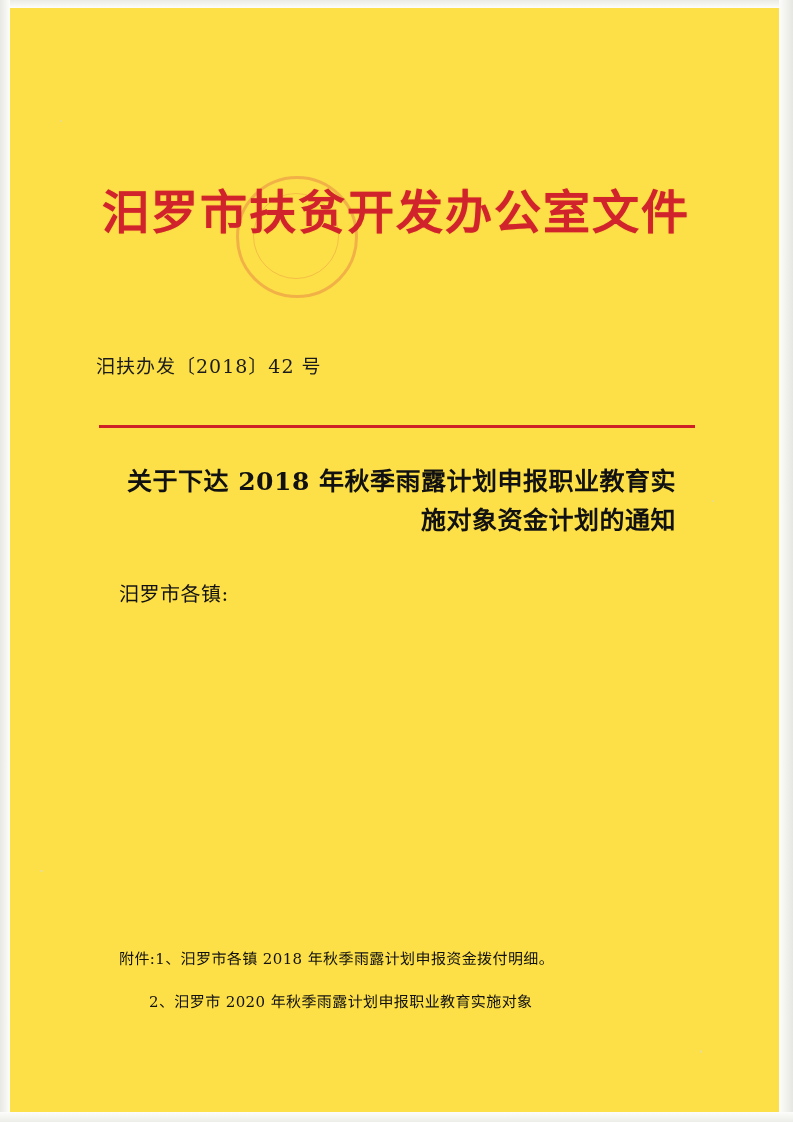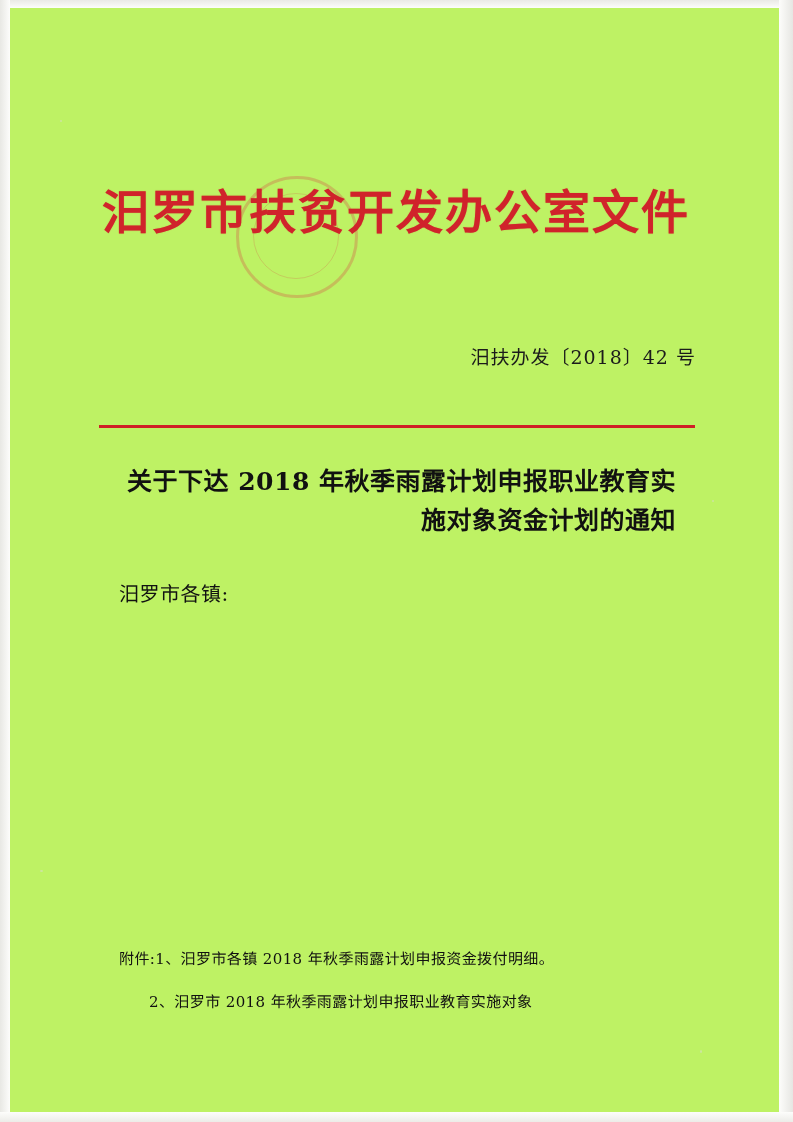--- a/index.html
+++ b/index.html
@@ -13,21 +13,21 @@
     background: #ffffff;
     font-family: "DejaVu Serif", "Liberation Serif", serif;
     overflow: hidden;
   }
 
   
   .page {
     position: relative;
     width: 793px;
     height: 1122px;
-    background: #bef264;
+    background: #fde047;
     box-sizing: border-box;
   }
 
   .paper-edge-left {
     position: absolute;
     left: 0; top: 0;
     width: 10px; height: 1122px;
     background: linear-gradient(to right, #e8e8e4, #fdfdfb);
   }
   .paper-edge-right {
@@ -91,23 +91,23 @@
     position: absolute;
     left: 14px; top: 14px;
     width: 84px; height: 84px;
     border: 1px solid rgba(214,70,70,0.22);
     border-radius: 50%;
   }
 
   .doc-number {
     position: absolute;
     left: 96px;
-    top: 342px;
+    top: 351px;
     width: 600px;
-    text-align: right;
+    text-align: left;
     font-size: 19px;
     color: #1b1b1b;
     letter-spacing: 1px;
     font-family: "DejaVu Serif", "Liberation Serif", serif;
   }
 
   .red-rule {
     position: absolute;
     left: 99px;
     top: 425px;
@@ -198,21 +198,21 @@
 
     <div class="red-rule"></div>
 
     <div class="doc-title">关于下达 2018 年秋季雨露计划申报职业教育实施对象资金计划的通知</div>
 
     <div class="salutation">汨罗市各镇:</div>
 
 
     <div class="attach-block">
       <div class="attach-line-1">附件:1、汨罗市各镇 2018 年秋季雨露计划申报资金拨付明细。</div>
-      <div class="attach-line-2">2、汨罗市 2018 年秋季雨露计划申报职业教育实施对象</div>
+      <div class="attach-line-2">2、汨罗市 2020 年秋季雨露计划申报职业教育实施对象</div>
     </div>
 
     <div class="speckle" style="left:60px;  top:120px;  width:2px; height:2px;"></div>
     <div class="speckle" style="left:712px; top:500px;  width:2px; height:2px;"></div>
     <div class="speckle" style="left:40px;  top:870px;  width:3px; height:2px;"></div>
     <div class="speckle" style="left:700px; top:1050px; width:2px; height:3px;"></div>
 
   </div>
 </div>
 

